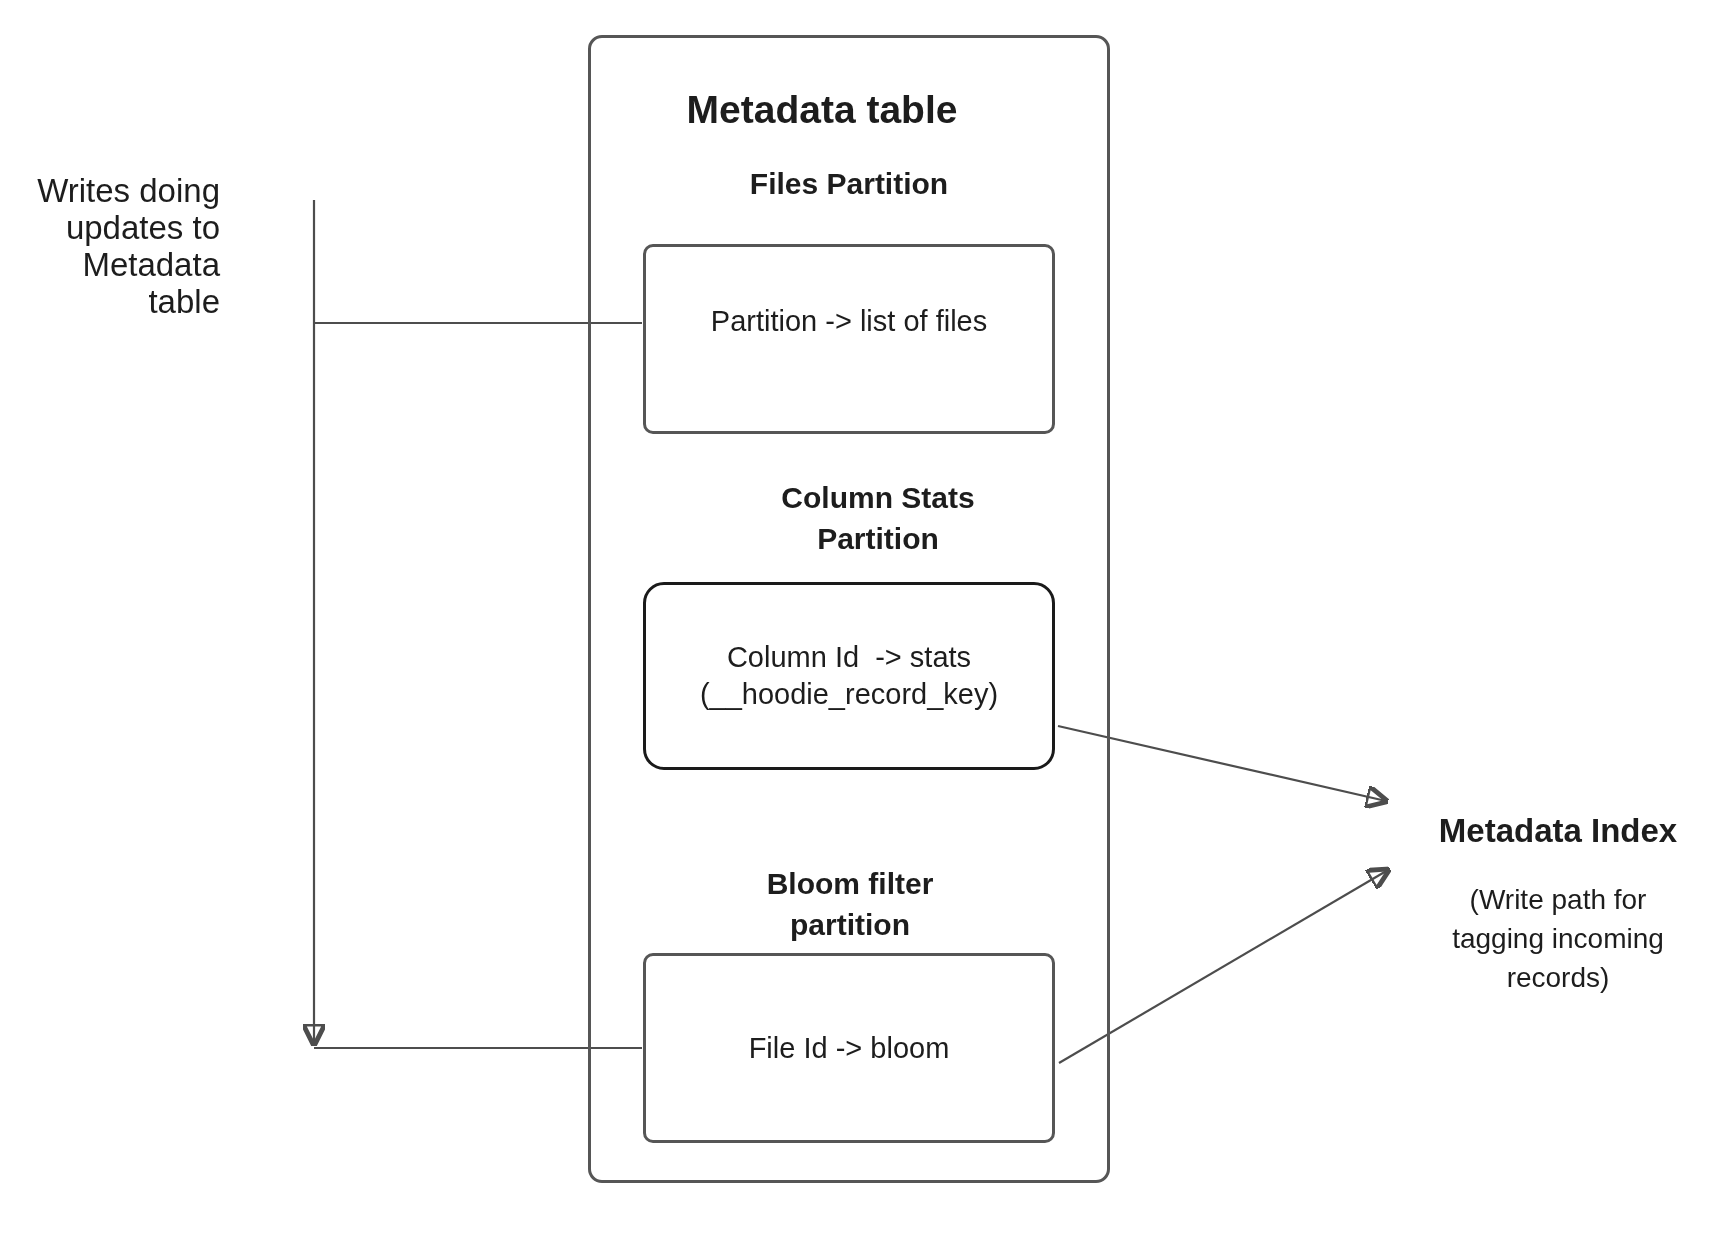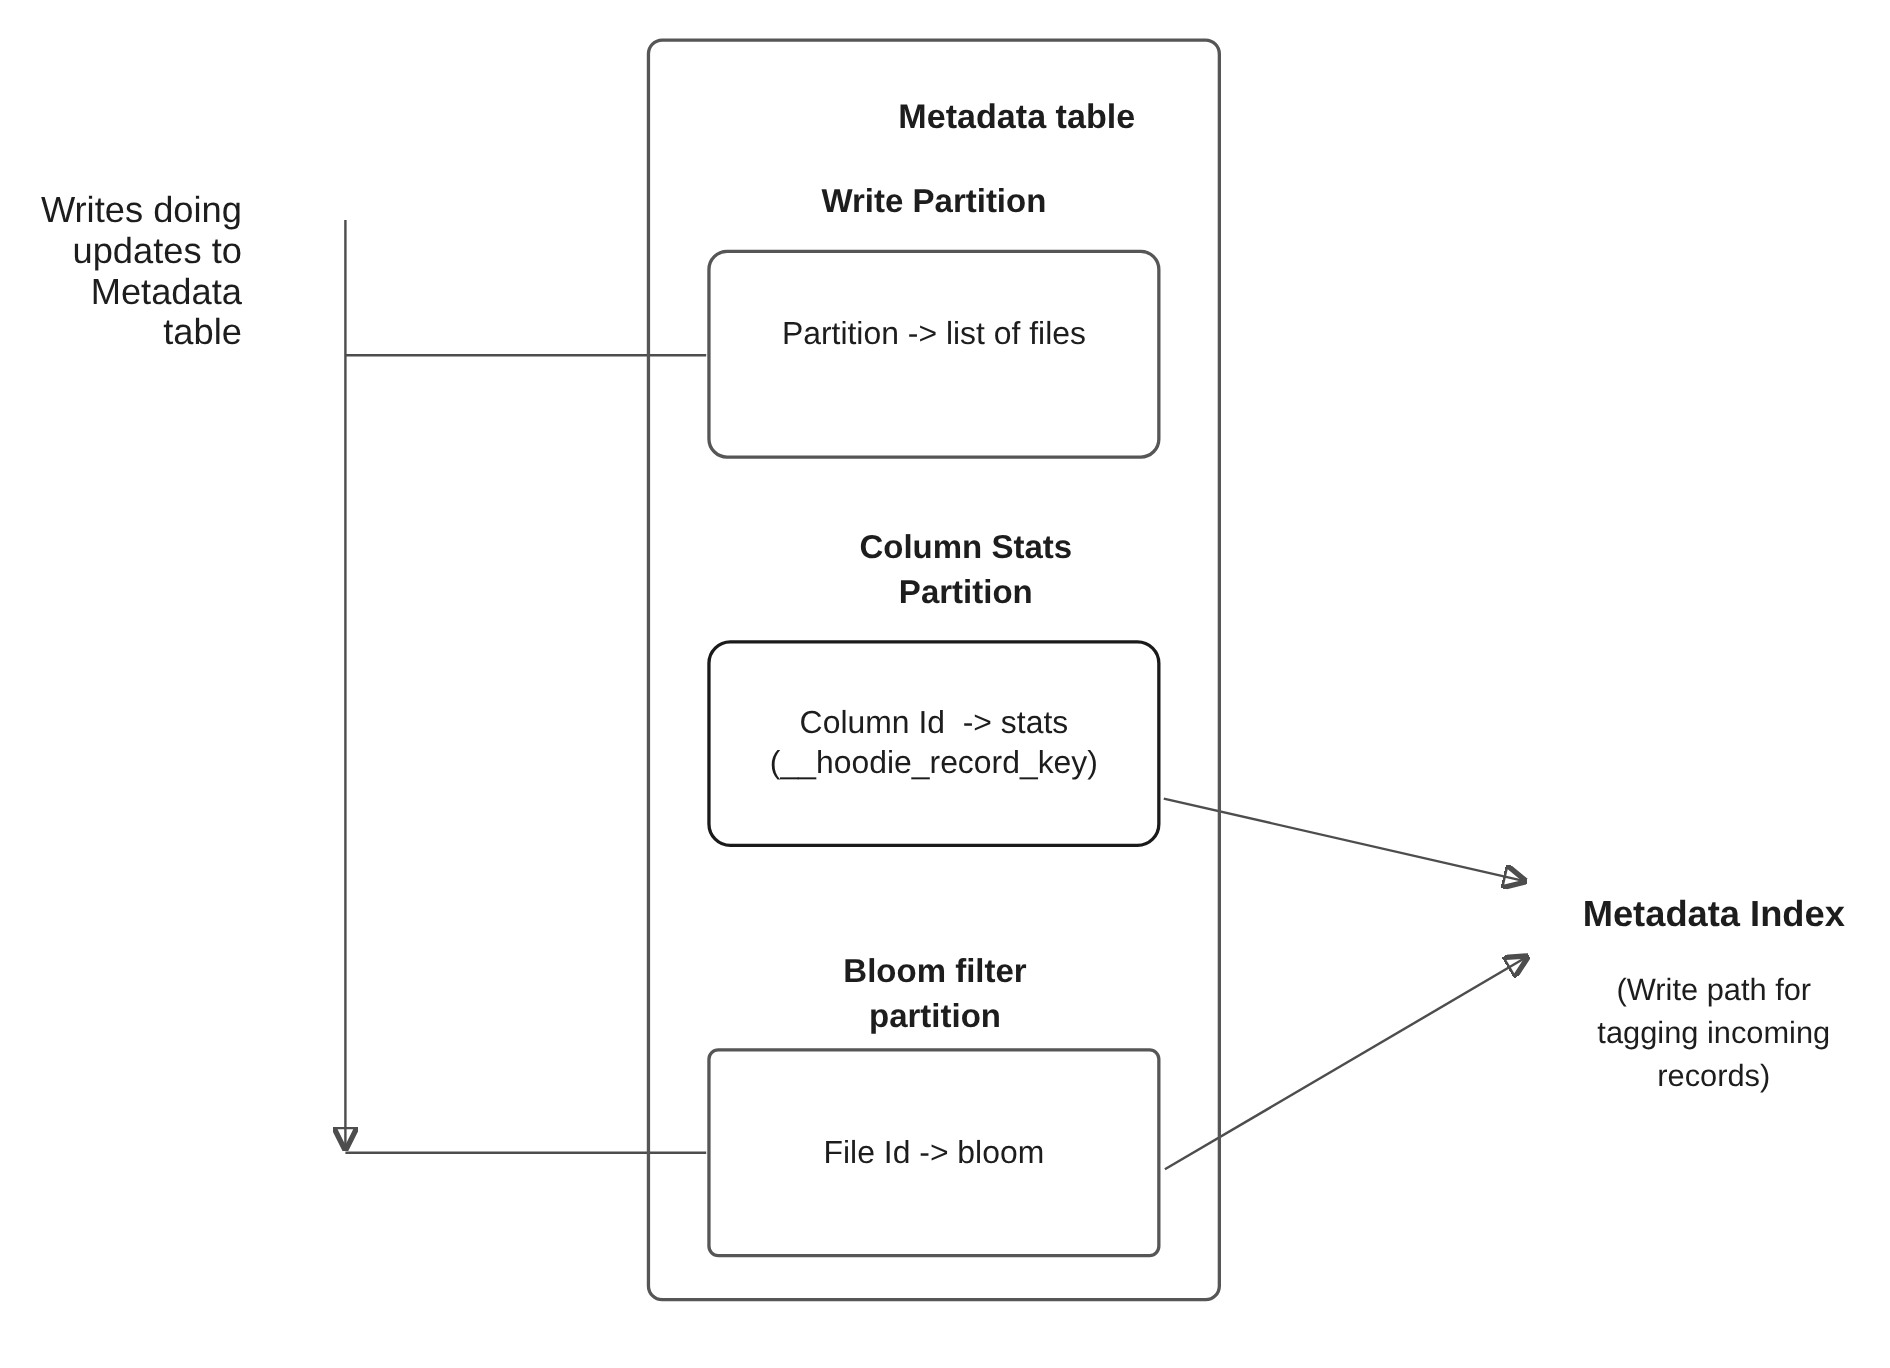--- a/index.html
+++ b/index.html
@@ -23,36 +23,36 @@
   #connectors{position:absolute;left:0;top:0;width:1718px;height:1244px;pointer-events:none;}
   #connectors path, #connectors line{stroke:var(--line);stroke-width:2.2;fill:none;}
   
   .outer-box{
     left:588px;top:35px;width:522px;height:1148px;
     border:3px solid var(--border);border-radius:14px;
     box-sizing:border-box;background:transparent;
   }
   .outer-title{
     left:612px;top:88px;width:420px;
-    font-size:31px;font-weight:bold;text-align:right;
+    font-size:39px;font-weight:bold;text-align:center;
   }
   .part-heading{
     font-size:30px;font-weight:bold;text-align:center;line-height:41px;
   }
   .heading-files{left:643px;top:163px;width:412px;}
   .heading-stats{left:758px;top:477px;width:240px;}
   .heading-bloom{left:730px;top:863px;width:240px;}
   .part-box{
     left:643px;width:412px;height:190px;
     border:3px solid var(--border);border-radius:10px;
     box-sizing:border-box;background:var(--bg);
     display:flex;flex-direction:column;align-items:center;justify-content:center;
     font-size:29px;line-height:37px;text-align:center;
   }
-  .files-box{top:227px;padding-bottom:36px;border-radius:18px;}
+  .files-box{top:244px;padding-bottom:36px;}
   .stats-box{top:582px;height:188px;border-color:var(--stats-border);border-width:3.5px;border-radius:21px;}
   .bloom-box{top:953px;}
   .box-line{white-space:pre-wrap;}
   
   .writes-label{
     left:8px;top:172px;width:212px;
     font-size:33px;line-height:37px;text-align:right;
   }
   
   .index-title{
@@ -80,21 +80,21 @@
     <path d="M314 1048 L642 1048"></path>
     <path d="M1058 726 L1386 801" marker-end="url(#arrow)"></path>
     <path d="M1059 1063 L1388 870" marker-end="url(#arrow)"></path>
   </svg>
 
   <div class="abs writes-label">Writes doing updates to Metadata table</div>
 
   <div class="abs outer-box"></div>
   <div class="abs outer-title">Metadata table</div>
 
-  <div class="abs part-heading heading-files">Write Partition</div>
+  <div class="abs part-heading heading-files">Files Partition</div>
   <div class="abs part-box files-box">
     <div class="box-line">Partition -&gt; list of files</div>
   </div>
 
   <div class="abs part-heading heading-stats">Column Stats Partition</div>
   <div class="abs part-box stats-box">
     <div class="box-line">Column Id  -&gt; stats</div>
     <div class="box-line">(__hoodie_record_key)</div>
   </div>
 

